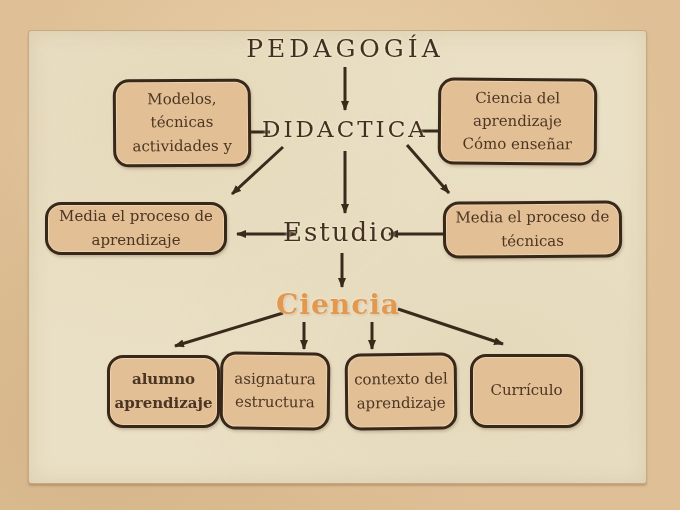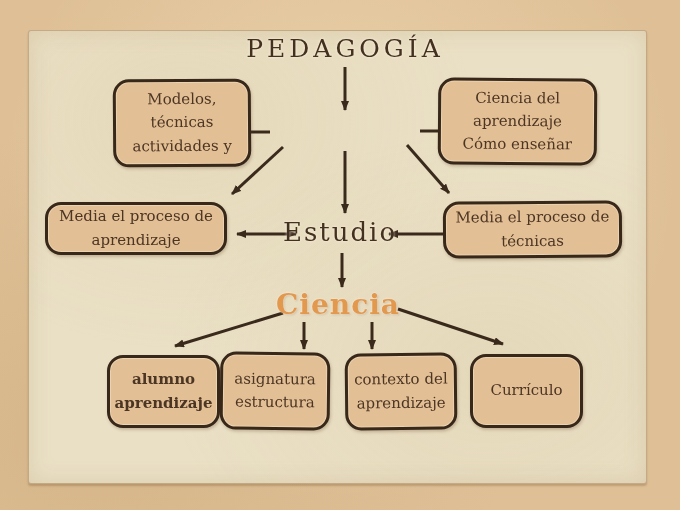--- a/index.html
+++ b/index.html
@@ -82,20 +82,21 @@
     <line x1="237" y1="234" x2="296" y2="234" marker-start="url(#ahs)" marker-end="url(#ah)"></line>
     <line x1="389" y1="234" x2="452" y2="234" marker-start="url(#ahs)" marker-end="url(#ah)"></line>
     <line x1="342" y1="253" x2="342" y2="287" marker-end="url(#ah)"></line>
     <line x1="283" y1="313" x2="175" y2="346" marker-end="url(#ah)"></line>
     <line x1="304" y1="322" x2="304" y2="349" marker-end="url(#ah)"></line>
     <line x1="372" y1="322" x2="372" y2="349" marker-end="url(#ah)"></line>
     <line x1="398" y1="309" x2="503" y2="344" marker-end="url(#ah)"></line>
   </svg>
 
   <div class="label title-pedagogia">PEDAGOGÍA</div>
+  <div class="label node-didactica">DIDACTICA</div>
   <div class="label node-estudio">Estudio</div>
   <div class="label node-docente">Ciencia</div>
 
   <div class="box box-modelos">
     <div>Modelos,</div>
     <div>técnicas</div>
     <div>actividades y</div>
   </div>
 
   <div class="box box-ciencia">

